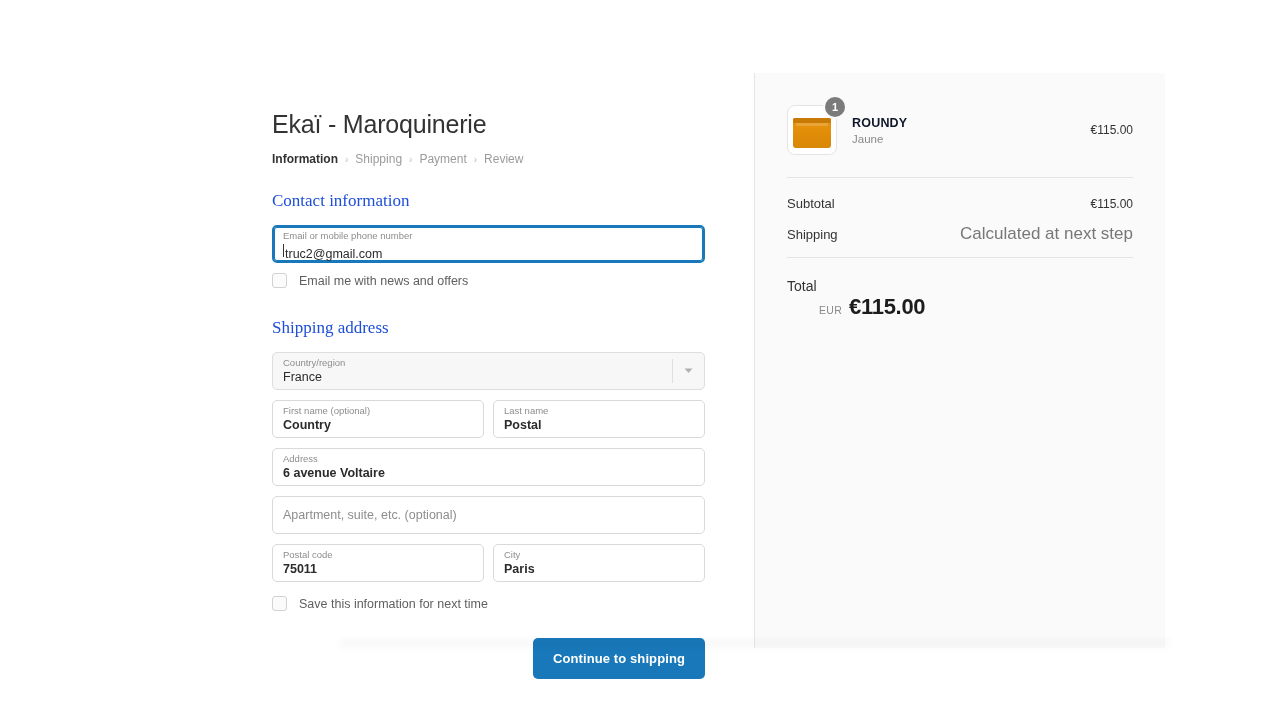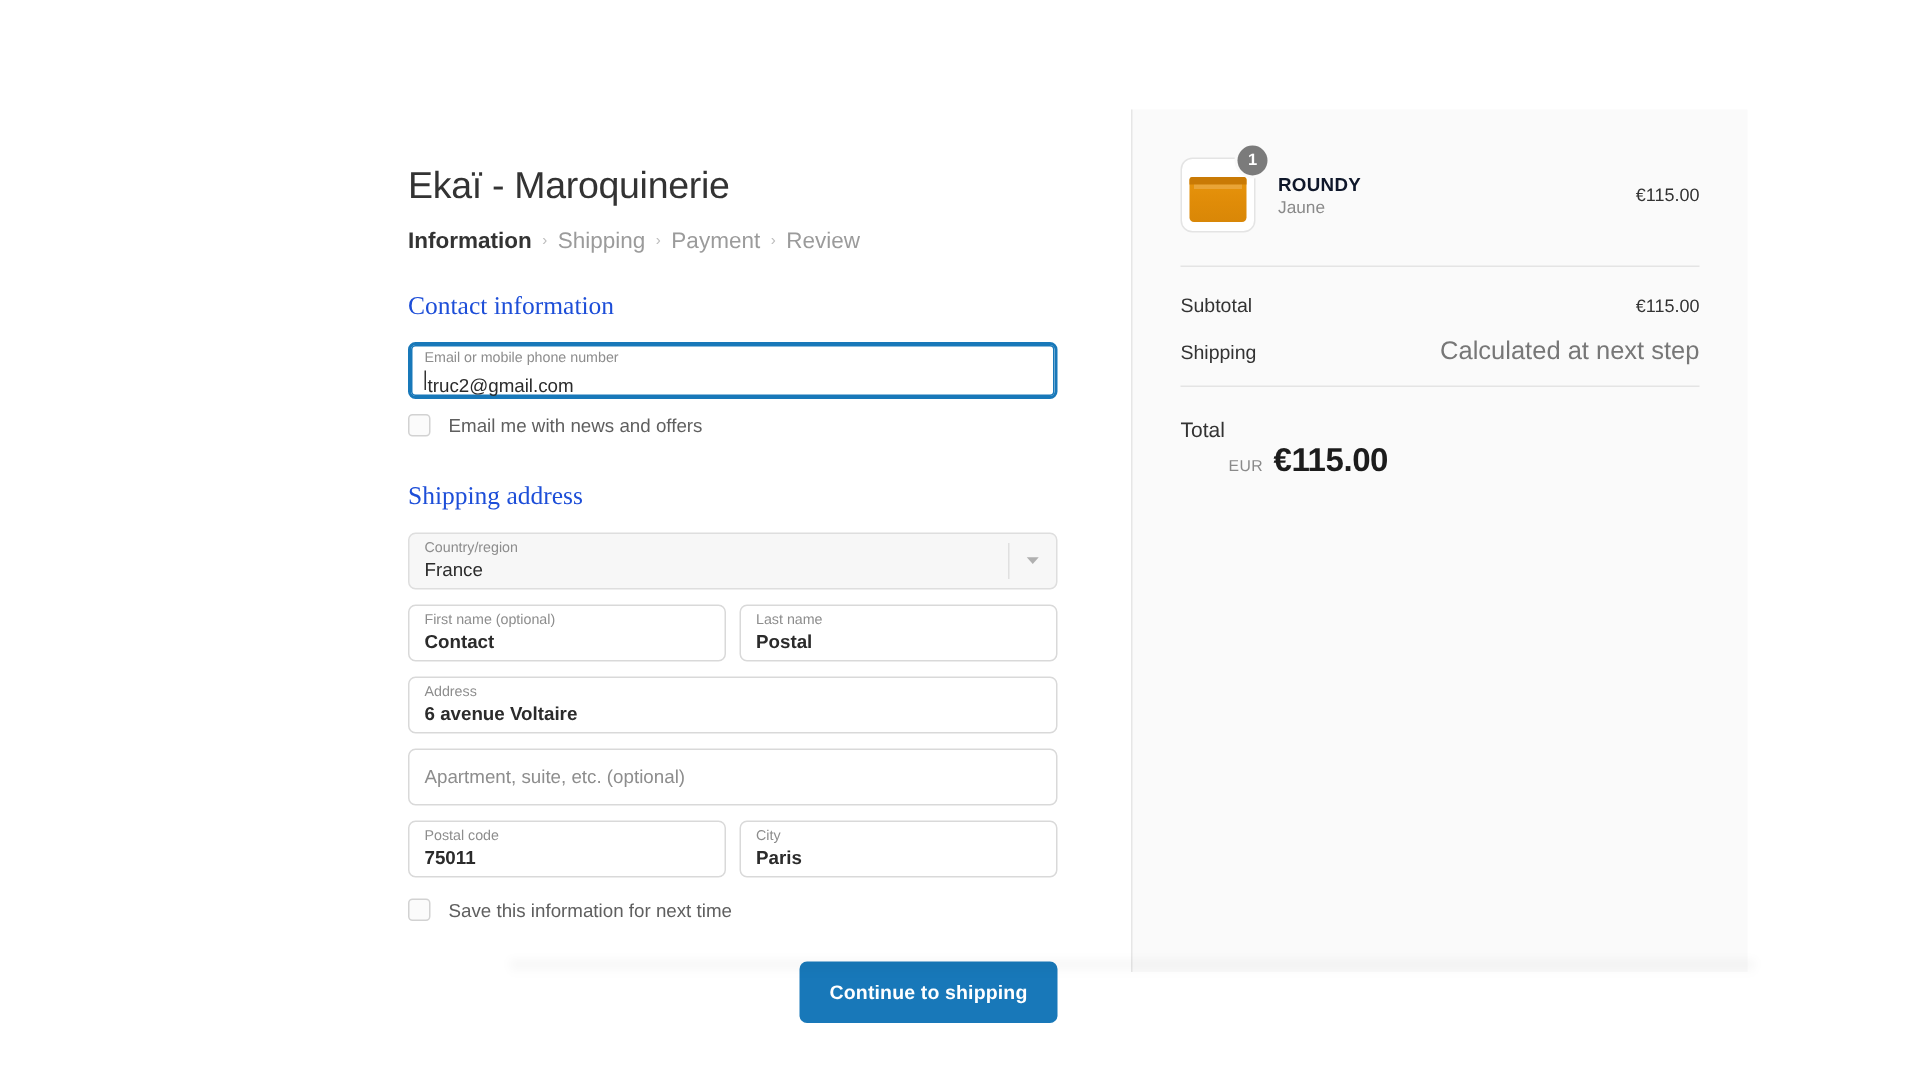--- a/index.html
+++ b/index.html
@@ -71,21 +71,21 @@
   .grand-amount { font-size: 22px; font-weight: bold; color: #1c1c1c; letter-spacing: -.3px; }
 
   
   .form-col { position: absolute; left: 272px; top: 110px; width: 433px; }
 
   .shop-title {
     font-size: 25px; color: #333333; font-weight: normal;
     letter-spacing: -.2px; margin-bottom: 13px;
   }
   .breadcrumb { display: flex; align-items: center; gap: 7px; margin-bottom: 25px; }
-  .crumb { font-size: 15px; color: #9b9b9b; }
+  .crumb { font-size: 12px; color: #9b9b9b; }
   .crumb.active { color: #333333; font-weight: bold; }
   .crumb-sep { font-size: 10px; color: #bdbdbd; }
 
   .section-title { font-size: 17px; color: #1d4ed8; font-weight: normal; margin-bottom: 14px; font-family: Liberation Serif, serif; }
   .section-title.second { margin-top: 30px; }
 
   .field {
     position: relative; width: 100%; height: 38px;
     border: 1px solid #d9d9d9; border-radius: 5px;
     background: #ffffff; margin-bottom: 10px;
@@ -183,21 +183,21 @@
       <span class="select-chevron">
         <svg width="9" height="6" viewBox="0 0 9 6">
             <path d="M0.5 0.5 L4.5 5 L8.5 0.5 Z" fill="#b0b0b0"></path>
           </svg>
       </span>
     </div>
 
     <div class="row2">
       <div class="field">
         <span class="flabel">First name (optional)</span>
-        <span class="fvalue semi">Contact</span>
+        <span class="fvalue semi">Country</span>
       </div>
       <div class="field">
         <span class="flabel">Last name</span>
         <span class="fvalue semi">Postal</span>
       </div>
     </div>
 
     <div class="field">
       <span class="flabel">Address</span>
       <span class="fvalue semi">6 avenue Voltaire</span>

